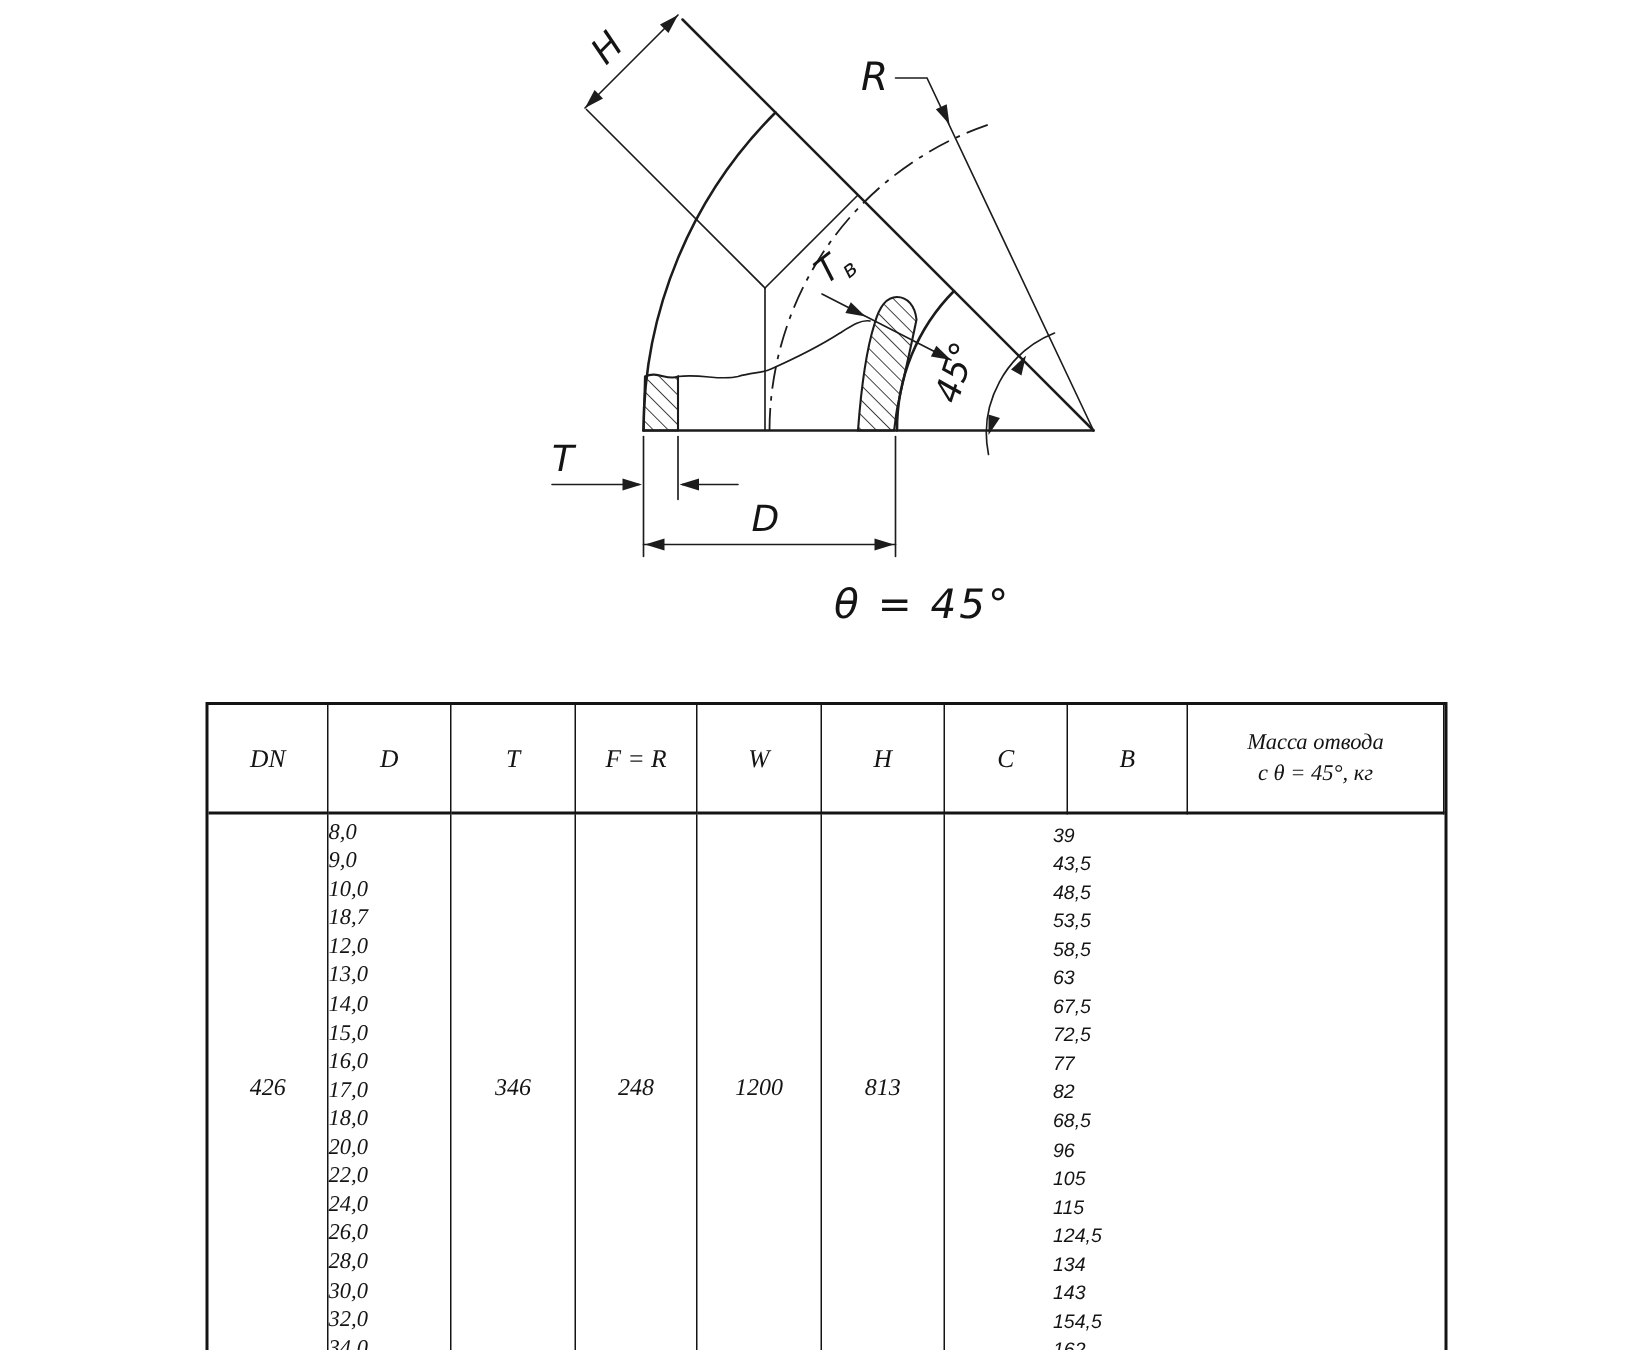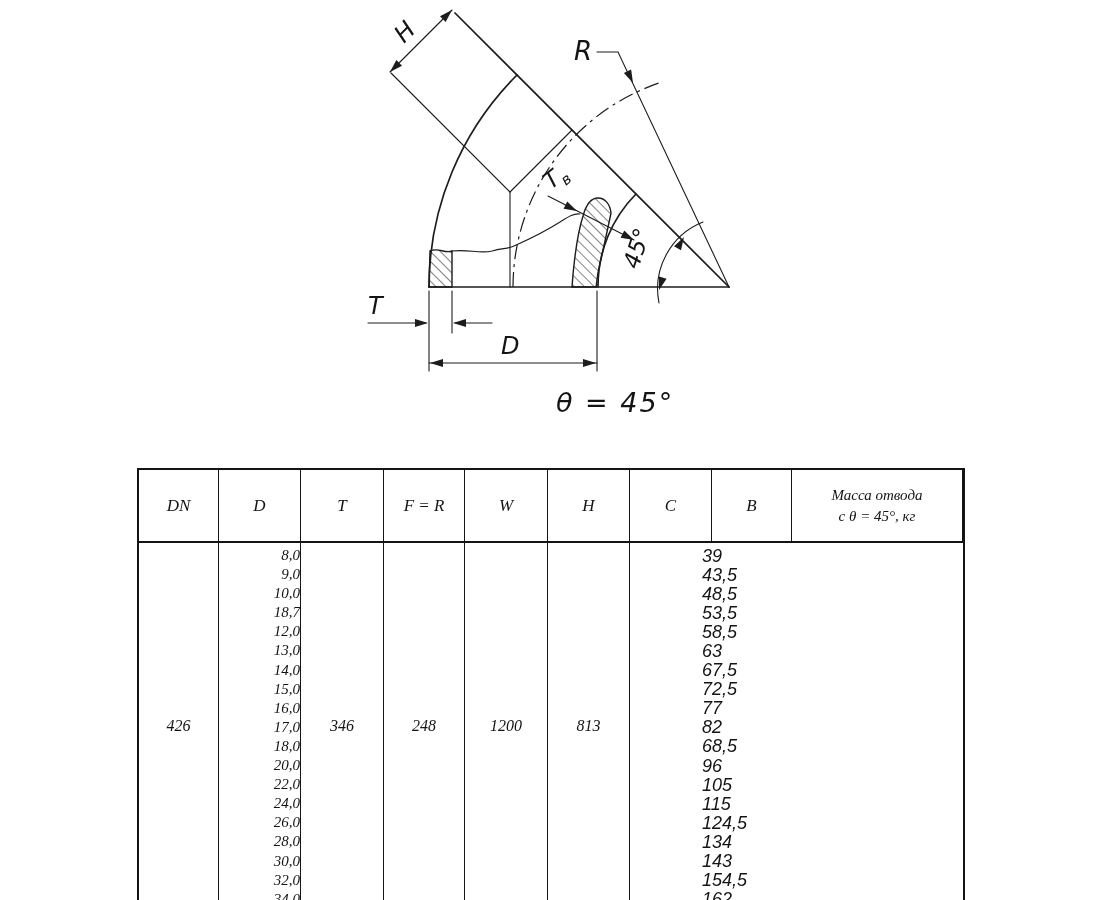--- a/index.html
+++ b/index.html
@@ -17,23 +17,23 @@
        border:2px solid #141414;box-sizing:border-box;display:grid;
        grid-template-columns:80px 82px 83px 81px 83px 82px 82px 80px auto;
        grid-template-rows:73px auto;background:#fff;font-style:italic;}
   .hc,.bc{border-right:1px solid #141414;box-sizing:border-box;}
   .hc{border-bottom:2px solid #141414;display:flex;align-items:center;justify-content:center;
       font-size:17px;text-align:center;}
   .hc:last-child,.bc:last-child{border-right:none;}
   .hc .two{line-height:21px;font-size:15px;}
   .bc{display:flex;align-items:center;justify-content:center;font-size:16px;}
   .bc.stack{display:block;padding-top:3px;}
-  .stack div{line-height:19.1px;font-size:15px;text-align:right;}
+  .stack div{line-height:19.1px;font-size:15px;text-align:left;}
   .bc.mass{display:block;padding-top:4px;}
-  .mass div{line-height:19.05px;font-size:18px;font-family:"Liberation Sans", sans-serif;
+  .mass div{line-height:19.05px;font-size:13px;font-family:"Liberation Sans", sans-serif;
             text-align:left;padding-left:72px;}
 </style>
 </head>
 <body>
 
 <div id="canvas">
 
   <svg id="fig" width="1100" height="445" viewBox="0 0 1100 445">
     <defs>
       <pattern id="hatch" width="7" height="7" patternUnits="userSpaceOnUse" patternTransform="rotate(-45)">

